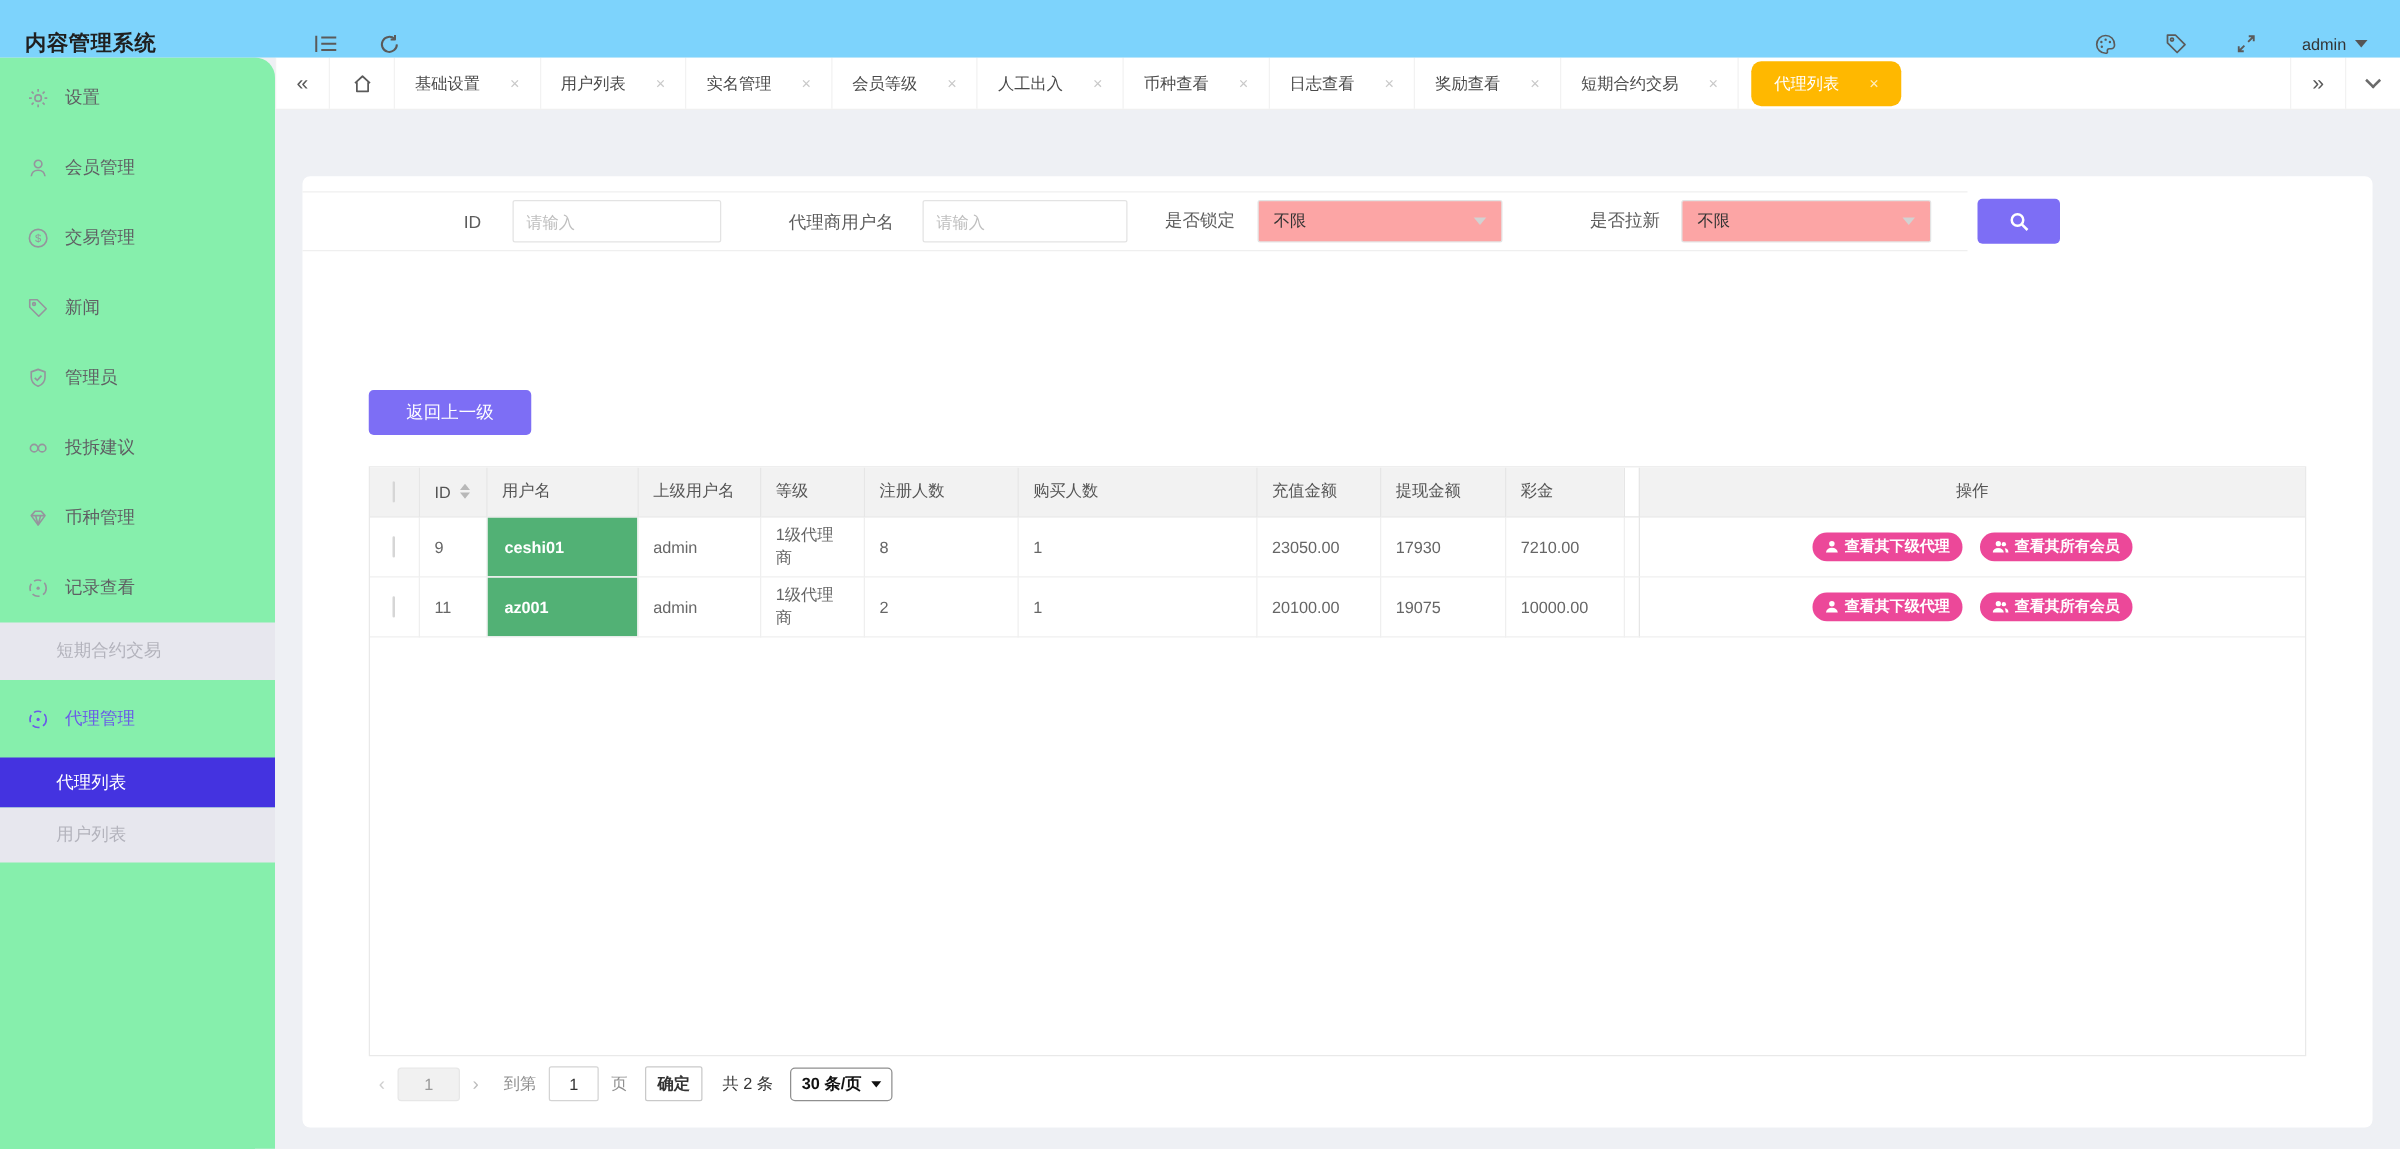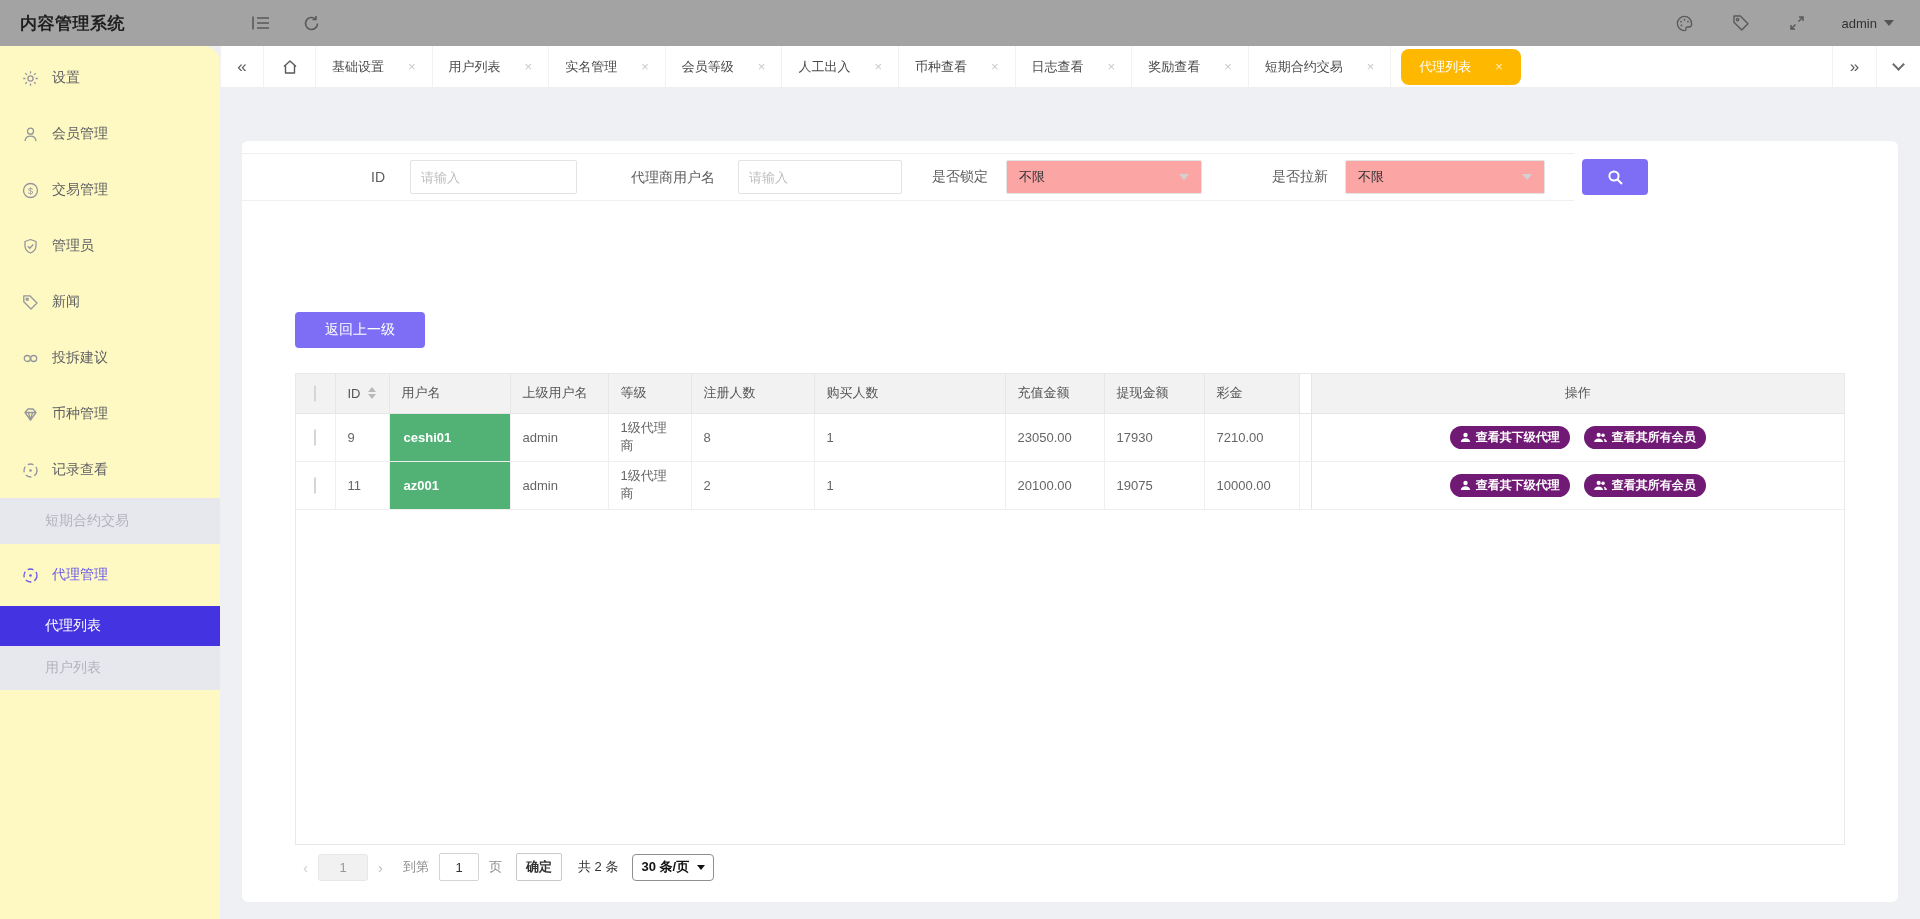--- a/index.html
+++ b/index.html
@@ -1,29 +1,29 @@
 <!DOCTYPE html>
 <html><head>
 <meta charset="utf-8">
 <style>
   * { margin:0; padding:0; box-sizing:border-box; }
   html,body { width:1920px; height:919px; overflow:hidden; background:#eef0f4;
     font-family:"Liberation Sans","DejaVu Sans",sans-serif; font-size:14px; color:#595959; }
 
   
-  .topbar { position:absolute; left:0; top:0; width:1920px; height:46px; background:#a3a3a3; z-index:5; display:flex; align-items:center; }
+  .topbar { position:absolute; left:0; top:0; width:1920px; height:46px; background:#7dd3fc; z-index:5; display:flex; align-items:flex-end; }
   .brand { width:220px; padding-left:20px; font-size:17px; font-weight:bold; color:#1f1f1f; letter-spacing:.5px; }
   .topbar-left-icons { display:flex; align-items:center; gap:28px; margin-left:30px; color:#5a5a5a; }
   .icon-btn { width:22px; height:22px; display:flex; align-items:center; justify-content:center; cursor:pointer; }
   .topbar-right { margin-left:auto; display:flex; align-items:center; gap:34px; padding-right:26px; color:#5a5a5a; }
   .admin-box { display:flex; align-items:center; gap:7px; font-size:13px; color:#333; cursor:pointer; }
   .caret-down { width:0; height:0; border-left:5px solid transparent; border-right:5px solid transparent; border-top:6px solid #555; }
 
   
-  .sidebar { position:absolute; left:0; top:46px; width:220px; height:873px; background:#fef9c3; border-radius:0 16px 0 0; padding-top:4px; z-index:4; }
+  .sidebar { position:absolute; left:0; top:46px; width:220px; height:873px; background:#86efac; border-radius:0 16px 0 0; padding-top:4px; z-index:4; }
   .side-item { height:56px; display:flex; align-items:center; padding-left:22px; gap:13px; font-size:14px; color:#5f5f63; cursor:pointer; }
   .side-item .si-ic { width:17px; height:17px; flex:0 0 17px; }
   .side-item.purple { color:#6a5ae8; }
   .sub-item { height:46px; display:flex; align-items:center; padding-left:45px; font-size:14px; background:#e7e7ee; color:#b3b3bc; cursor:pointer; }
   .sub-item.mid { height:40px; }
   .sub-item.last { height:44px; }
   .sub-item.selected { background:#4433e0; color:#fff; }
   .side-item.tall { height:62px; }
   .scroll-thumb { position:absolute; left:0; top:266px; width:4px; height:26px; background:#4433e0; border-radius:2px; }
 
@@ -73,21 +73,21 @@
   td.uname { padding:0; }
   .uname-fill { height:47px; background:#52b175; color:#fff; font-weight:bold; display:flex; align-items:center; padding-left:14px; }
   .cbx { width:14px; height:14px; border:1px solid #d6d6d6; border-radius:2px; background:#fff; margin:0 auto; cursor:pointer; }
   td.cb, th.cb { padding:0; text-align:center; }
   .id-head { display:flex; align-items:center; gap:7px; }
   .sort { display:flex; flex-direction:column; gap:2px; cursor:pointer; }
   .sort i { width:0; height:0; border-left:4px solid transparent; border-right:4px solid transparent; display:block; }
   .sort .up { border-bottom:5px solid #b8b8b8; }
   .sort .dn { border-top:5px solid #b8b8b8; }
   .ops { display:flex; justify-content:center; gap:14px; }
-  .op-btn { display:inline-flex; align-items:center; gap:5px; height:23px; padding:0 10px; background:#701a75; color:#fff; border:none; border-radius:12px; font-size:12px; font-weight:bold; font-family:inherit; cursor:pointer; white-space:nowrap; }
+  .op-btn { display:inline-flex; align-items:center; gap:5px; height:23px; padding:0 10px; background:#ec4899; color:#fff; border:none; border-radius:12px; font-size:12px; font-weight:bold; font-family:inherit; cursor:pointer; white-space:nowrap; }
 
   
   .pager { position:absolute; left:53px; top:710px; height:32px; display:flex; align-items:center; font-size:13px; color:#8f8f8f; }
   .pg-chev { font-size:15px; color:#cfcfcf; padding:0 8px; cursor:pointer; }
   .pg-chev.next { color:#bdbdbd; }
   .pg-cur { width:50px; height:27px; background:#f1f1f1; border:1px solid #e7e7e7; border-radius:3px; display:flex; align-items:center; justify-content:center; color:#9a9a9a; margin:0 2px; cursor:default; }
   .pg-goto-lbl { margin-left:12px; }
   .pg-input { width:40px; height:28px; border:1px solid #d4d4d4; border-radius:2px; text-align:center; font-size:13px; color:#333; margin:0 10px; outline:none; font-family:inherit; }
   .pg-confirm { width:46px; height:28px; background:#fff; border:1px solid #c9c9c9; border-radius:2px; font-size:13px; font-weight:bold; color:#333; margin-left:14px; cursor:pointer; font-family:inherit; }
   .pg-total { margin-left:16px; color:#333; }
@@ -162,31 +162,31 @@
   </div>
   <div class="side-item">
     <svg class="si-ic" viewBox="0 0 17 17" fill="none" stroke="#95959d" stroke-width="1.3">
         <circle cx="8.5" cy="8.5" r="7"></circle>
         <text x="8.5" y="11.7" font-size="9" text-anchor="middle" fill="#95959d" stroke="none" font-family="Liberation Sans">$</text>
       </svg>
     <span>交易管理</span>
   </div>
   <div class="side-item">
     <svg class="si-ic" viewBox="0 0 17 17" fill="none" stroke="#95959d" stroke-width="1.3">
+        <path d="M1.8 1.8h6L15 9 9 15 1.8 7.8z" stroke-linejoin="round"></path>
+        <circle cx="5.2" cy="5.2" r="1.1"></circle>
+      </svg>
+    <span>新闻</span>
+  </div>
+  <div class="side-item">
+    <svg class="si-ic" viewBox="0 0 17 17" fill="none" stroke="#95959d" stroke-width="1.3">
         <path d="M8.5 1.5l5.5 2v4.2c0 3.6-2.3 6-5.5 7.3C5.3 13.7 3 11.3 3 7.7V3.5z" stroke-linejoin="round"></path>
         <path d="M5.8 8.3l2 2 3.4-3.8"></path>
       </svg>
     <span>管理员</span>
-  </div>
-  <div class="side-item">
-    <svg class="si-ic" viewBox="0 0 17 17" fill="none" stroke="#95959d" stroke-width="1.3">
-        <path d="M1.8 1.8h6L15 9 9 15 1.8 7.8z" stroke-linejoin="round"></path>
-        <circle cx="5.2" cy="5.2" r="1.1"></circle>
-      </svg>
-    <span>新闻</span>
   </div>
   <div class="side-item">
     <svg class="si-ic" viewBox="0 0 17 17" fill="none" stroke="#95959d" stroke-width="1.3">
         <circle cx="5.3" cy="8.5" r="3"></circle>
         <circle cx="11.7" cy="8.5" r="3"></circle>
       </svg>
     <span>投拆建议</span>
   </div>
   <div class="side-item">
     <svg class="si-ic" viewBox="0 0 17 17" fill="none" stroke="#95959d" stroke-width="1.3">

